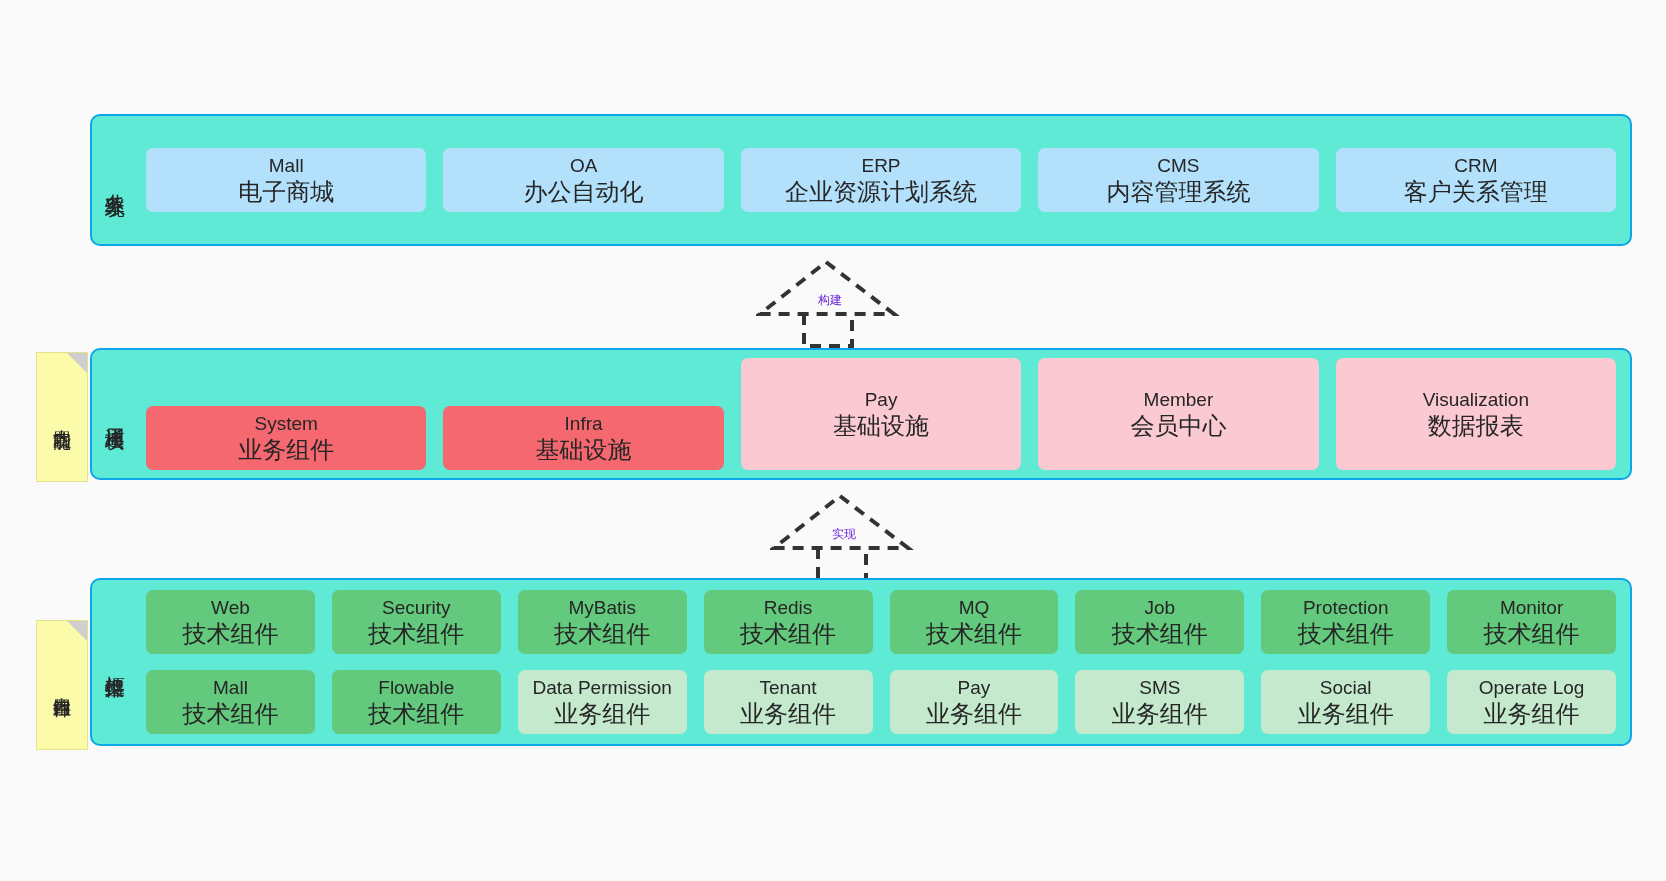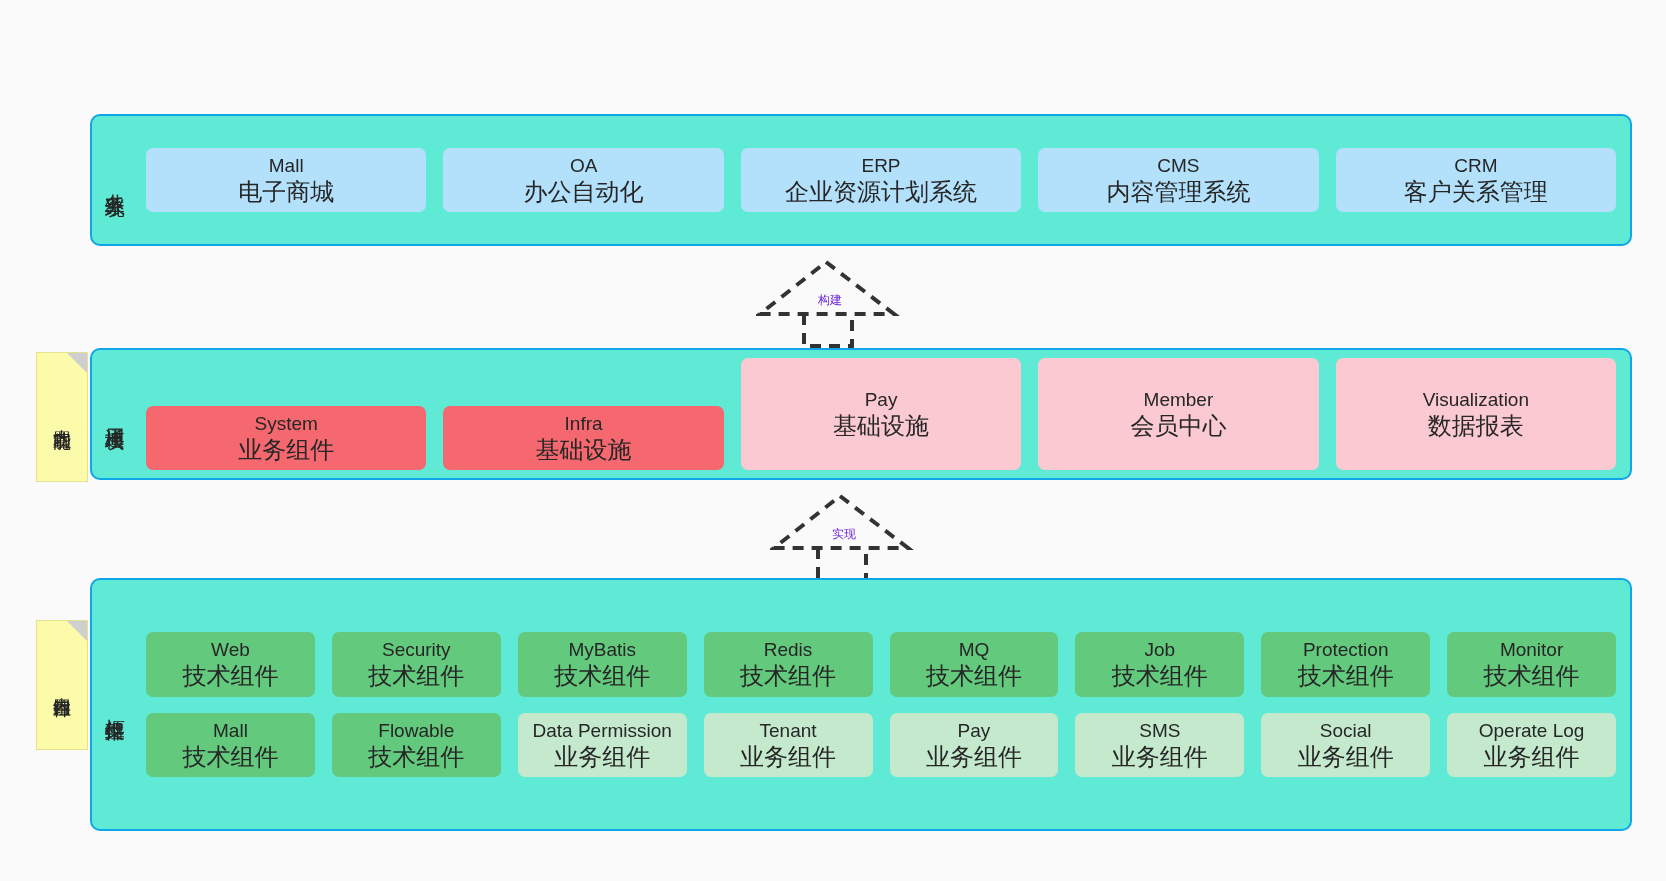--- a/index.html
+++ b/index.html
@@ -197,21 +197,21 @@
       <path d="M48,56 L48,88 L96,88 L96,56" fill="none" stroke="#333333" stroke-width="4" stroke-dasharray="11,8"></path>
     </svg>
     <span class="connector-label" style="left:62px; top:34px;">实现</span>
   </div>
 
   <div class="note" style="left:36px; top:620px; width:52px; height:130px;">
     <span class="fold"></span>
     <span>内置组件</span>
   </div>
 
-  <div class="layer" id="layer-framework-component" style="left:90px; top:578px; width:1542px; height:253px;">
+  <div class="layer" id="layer-framework-component" style="left:90px; top:578px; width:1542px; height:168px;">
     <div class="layer-title">框架组件</div>
     <div class="layer-body">
       <div class="row">
         <div class="cell fill-green">
           <span class="t1">Web</span>
           <span class="t2">技术组件</span>
         </div>
         <div class="cell fill-green">
           <span class="t1">Security</span>
           <span class="t2">技术组件</span>

